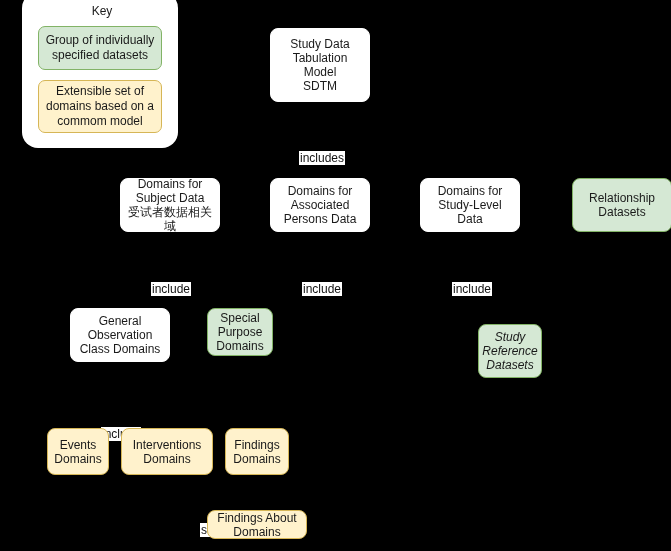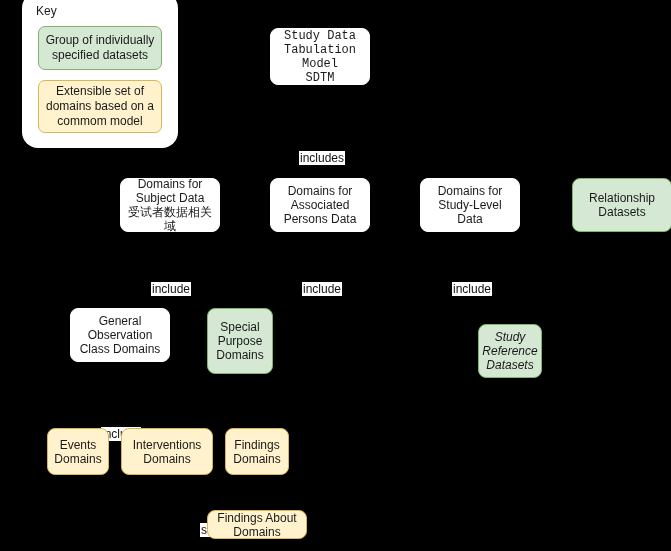--- a/index.html
+++ b/index.html
@@ -48,23 +48,23 @@
   
   #key-container {
     position: absolute;
     box-sizing: border-box;
     background: #ffffff;
     border-radius: 16px;
   }
   #key-title {
     position: absolute;
     top: 4px;
-    left: 14px;
+    left: 4px;
     right: 0;
-    text-align: left;
+    text-align: center;
     font-size: 12px;
     line-height: 14px;
     color: #1a1a1a;
   }
   .key-swatch {
     position: absolute;
     box-sizing: border-box;
     display: flex;
     align-items: center;
     justify-content: center;
@@ -137,21 +137,21 @@
     <div id="key-title" style="top:12px;">Key</div>
 
     <div class="key-swatch green" style="left:16px; top:34px; width:124px; height:44px;">Group of individually
 specified datasets</div>
 
     <div class="key-swatch yellow" style="left:16px; top:88px; width:124px; height:53px;">Extensible set of
 domains based on a
 commom model</div>
   </div>
 
-  <div class="node white" style="left:270px; top:28px; width:100px; height:57px;font-family:Liberation Mono, monospace;">Study Data
+  <div class="node white" style="left:270px; top:28px; width:100px; height:74px;">Study Data
 Tabulation Model
 SDTM</div>
 
   <div class="edge-label" style="left:299px; top:114px;">includes</div>
 
   <div class="node white" style="left:120px; top:178px; width:100px; height:54px;">Domains for
 Subject Data
 受试者数据相关域</div>
 
   <div class="node white" style="left:270px; top:178px; width:100px; height:54px;">Domains for
@@ -167,21 +167,21 @@
   <div class="edge-label" style="left:151px; top:245px;">include</div>
 
   <div class="edge-label" style="left:302px; top:245px;">include</div>
 
   <div class="edge-label" style="left:452px; top:245px;">include</div>
 
   <div class="node white" style="left:70px; top:308px; width:100px; height:54px;">General
 Observation
 Class Domains</div>
 
-  <div class="node green" style="left:207px; top:308px; width:66px; height:66px;">Special
+  <div class="node green" style="left:207px; top:308px; width:66px; height:48px;">Special
 Purpose
 Domains</div>
 
 
   <div class="node green" style="left:478px; top:324px; width:64px; height:54px;font-style:italic;">Study
 Reference
 Datasets</div>
 
   <div class="edge-label" style="left:101px; top:390px;">include</div>
 

